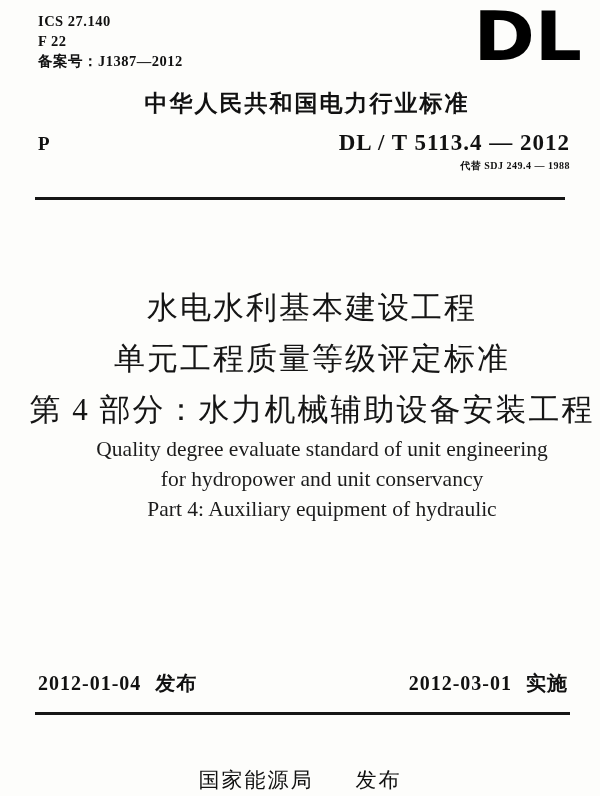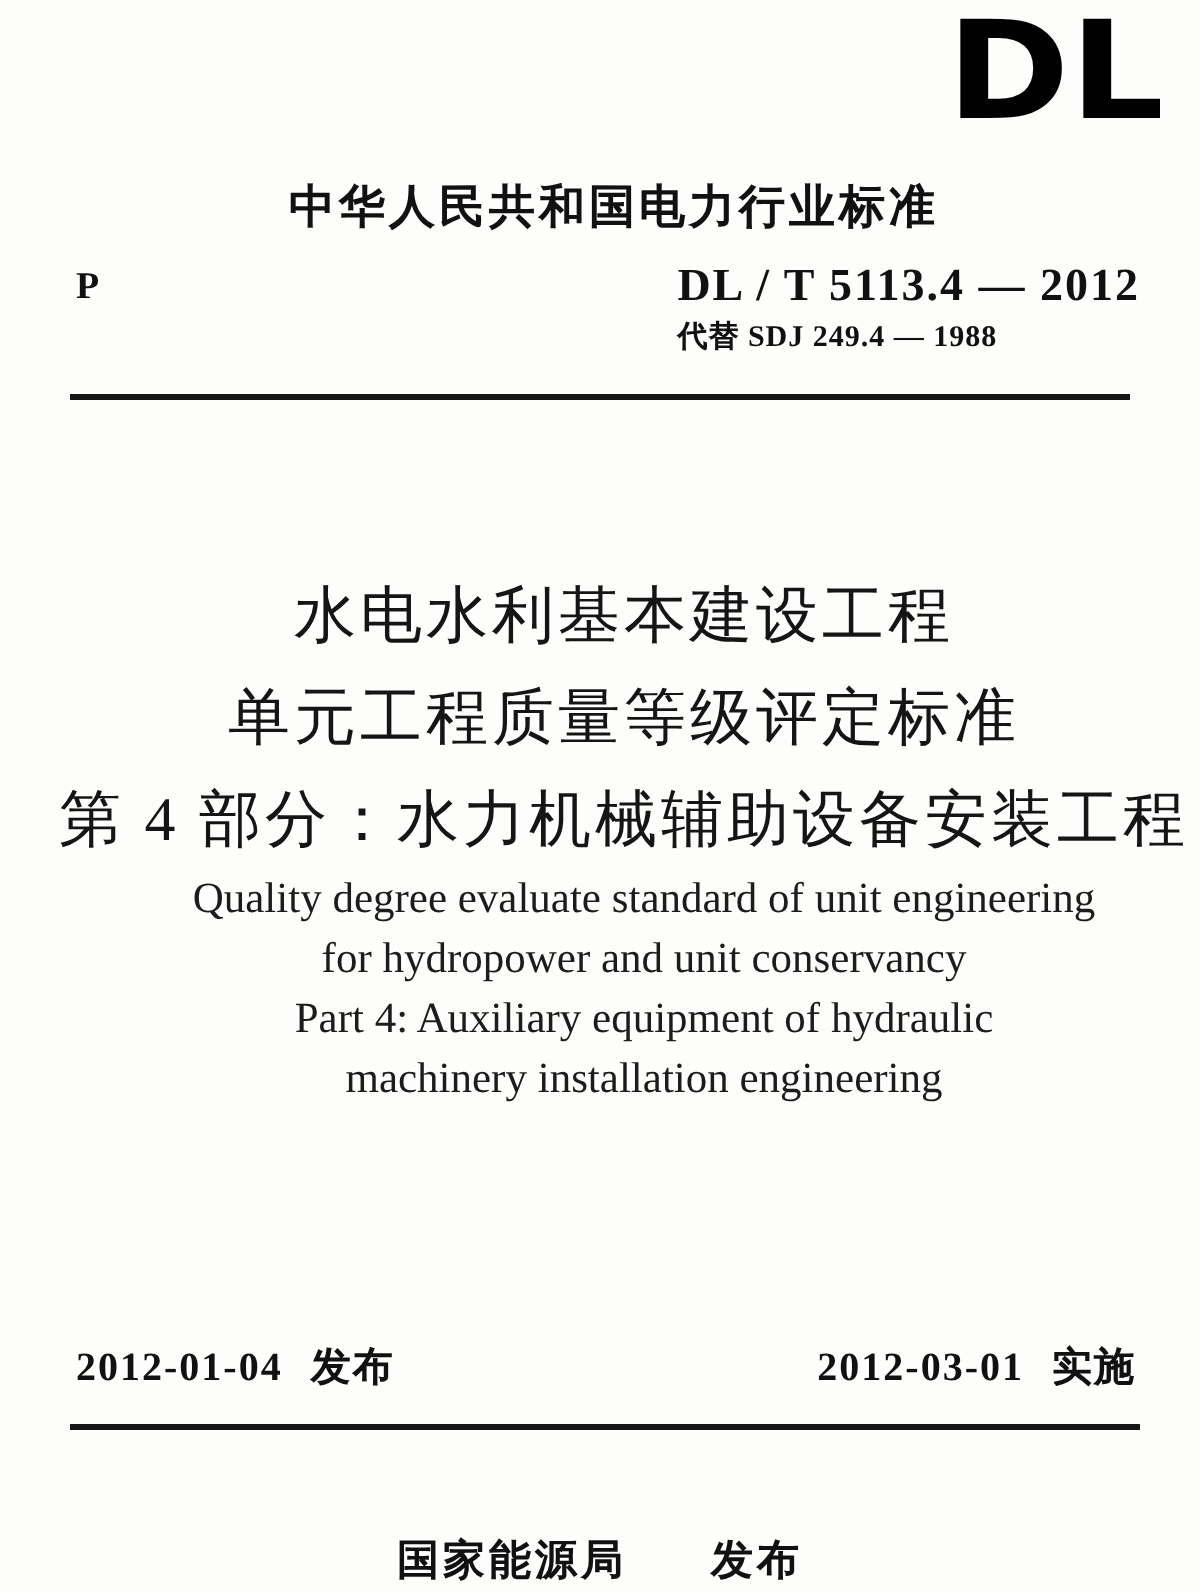--- a/index.html
+++ b/index.html
@@ -59,29 +59,29 @@
     left: 38px;
     top: 133px;
     font-size: 19px;
     font-weight: bold;
   }
 
   .std-no-block {
     position: absolute;
     right: 30px;
     top: 130px;
-    text-align: left;
+    text-align: right;
   }
   .std-no {
     font-size: 23px;
     font-weight: bold;
     letter-spacing: 1px;
   }
   .replaces {
-    font-size: 15px;
+    font-size: 10px;
     font-weight: bold;
     margin-top: 3px;
     letter-spacing: 0.5px;
   }
 
   .rule {
     position: absolute;
     background: #161616;
     height: 3px;
   }
@@ -127,30 +127,35 @@
   .date-item .date-num { letter-spacing: 1px; margin-top: 34px; }
   .date-item .date-label { margin-left: 9px; letter-spacing: 1px; }
 
   
   .publisher-row {
     position: absolute;
     left: 0; right: 0;
     top: 766px;
     text-align: center;
     font-size: 21px;
-    font-weight: bold;
+    font-weight: normal;
     letter-spacing: 2px;
   }
   .publisher-row .gap { display: inline-block; width: 42px; }
 </style>
 </head>
 <body>
 
 <div class="page">
 
+  <div class="top-left">
+    <div>ICS 27.140</div>
+    <div>F 22</div>
+    <div>备案号：J1387—2012</div>
+  </div>
 
   <div class="logo">DL</div>
 
   <div class="std-type">中华人民共和国电力行业标准</div>
 
   <div class="p-mark">P</div>
 
   <div class="std-no-block">
     <div class="std-no">DL / T  5113.4 — 2012</div>
     <div class="replaces">代替 SDJ 249.4 — 1988</div>
@@ -161,21 +166,20 @@
   <div class="title-cn">
     <div>水电水利基本建设工程</div>
     <div>单元工程质量等级评定标准</div>
     <div>第 4 部分：水力机械辅助设备安装工程</div>
   </div>
 
   <div class="title-en">
     <div>Quality degree evaluate standard of unit engineering</div>
     <div>for hydropower and unit conservancy</div>
     <div>Part 4: Auxiliary equipment of hydraulic</div>
-    <div>machinery installation engineering</div>
   </div>
 
   <div class="dates">
     <div class="date-item">
       <span class="date-num">2012-01-04</span>
       <span class="date-label">发布</span>
     </div>
     <div class="date-item">
       <span class="date-num">2012-03-01</span>
       <span class="date-label">实施</span>

